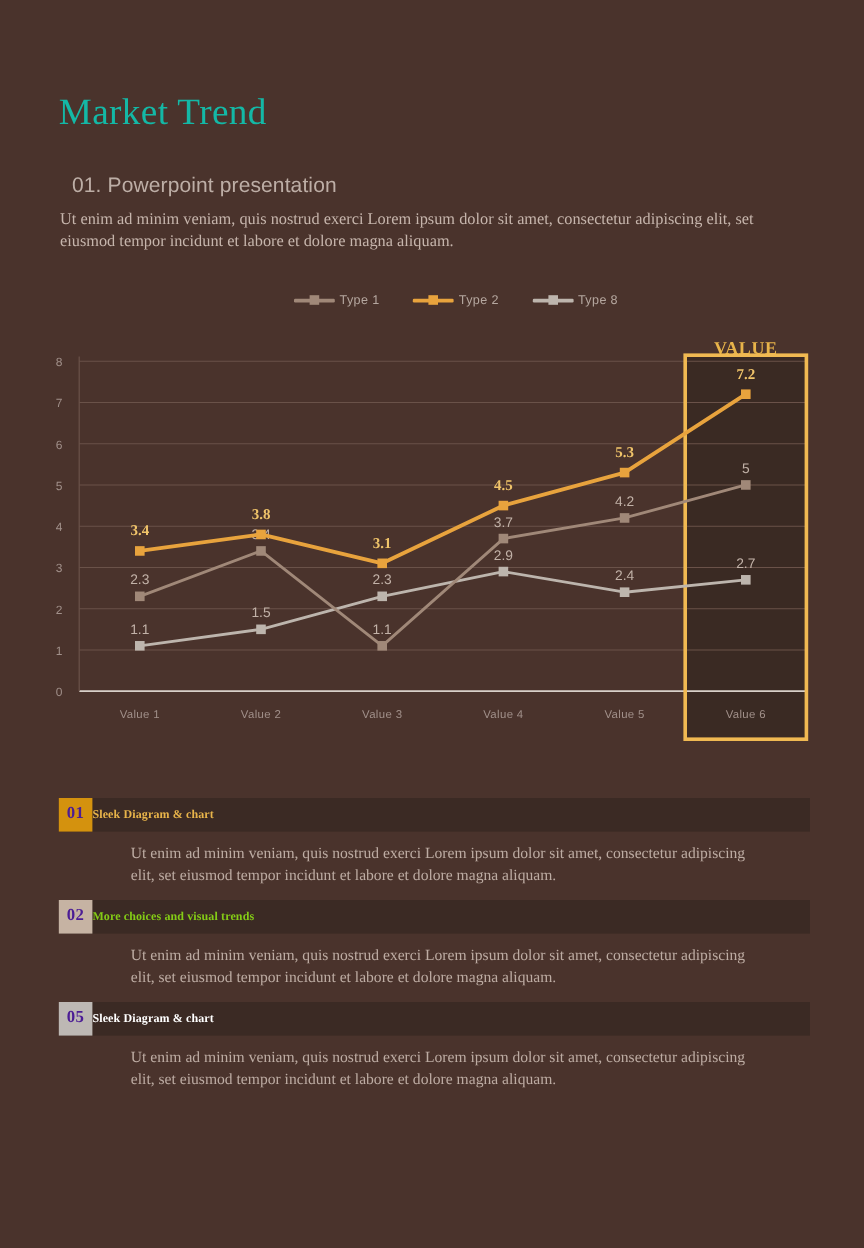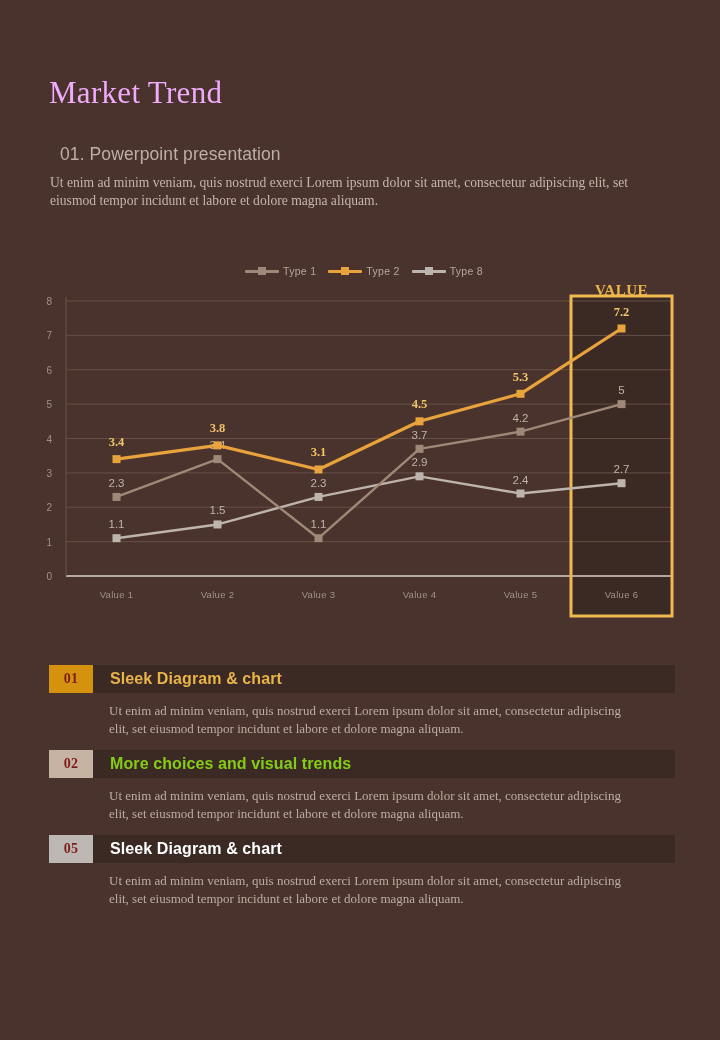--- a/index.html
+++ b/index.html
@@ -21,21 +21,21 @@
     background: #4a332c;
   }
 
   
   .title {
     position: absolute;
     left: 49px;
     top: 75px;
     font-family: "Liberation Serif", serif;
     font-size: 31px;
-    color: #f0abfc;
+    color: #14b8a6;
     letter-spacing: 0.3px;
     white-space: nowrap;
   }
   .subtitle {
     position: absolute;
     left: 50px;
     top: 144px;
     font-family: "Liberation Sans", sans-serif;
     font-size: 17.5px;
     color: #bdaea6;
@@ -51,23 +51,23 @@
     font-family: "Liberation Serif", serif;
     font-size: 13.6px;
     line-height: 17.5px;
     color: #c6b5ac;
   }
 
   
   .legend {
     position: absolute;
     left: 245px;
-    top: 265px;
-    display: flex;
-    gap: 12px;
+    top: 244px;
+    display: flex;
+    gap: 28px;
     align-items: center;
   }
   .legend-item {
     display: flex;
     align-items: center;
     gap: 4px;
   }
   .legend-line {
     position: relative;
     width: 34px;
@@ -108,38 +108,37 @@
     width: 626px;
   }
   .list-item { margin-bottom: 13px; }
   .item-head {
     display: flex;
     align-items: stretch;
     background: #3b2a24;
     height: 28px;
   }
   .badge {
-    width: 44px;
+    width: 28px;
     display: flex;
     align-items: center;
     justify-content: center;
     font-family: "Liberation Serif", serif;
     font-weight: bold;
     font-size: 14px;
-    color: #7f1d1d;
+    color: #4c1d95;
     letter-spacing: 0.3px;
   }
   .item-title {
     flex: 1;
     display: flex;
     align-items: center;
-    padding-left: 17px;
-    font-family: Liberation Sans, sans-serif;
+    font-family: Liberation Serif, serif;
     font-weight: bold;
-    font-size: 16px;
+    font-size: 10px;
     letter-spacing: 0.1px;
   }
   .item-body {
     margin-left: 60px;
     margin-top: 9px;
     width: 530px;
     font-family: "Liberation Serif", serif;
     font-size: 13px;
     line-height: 17.5px;
     color: #bdaca3;

